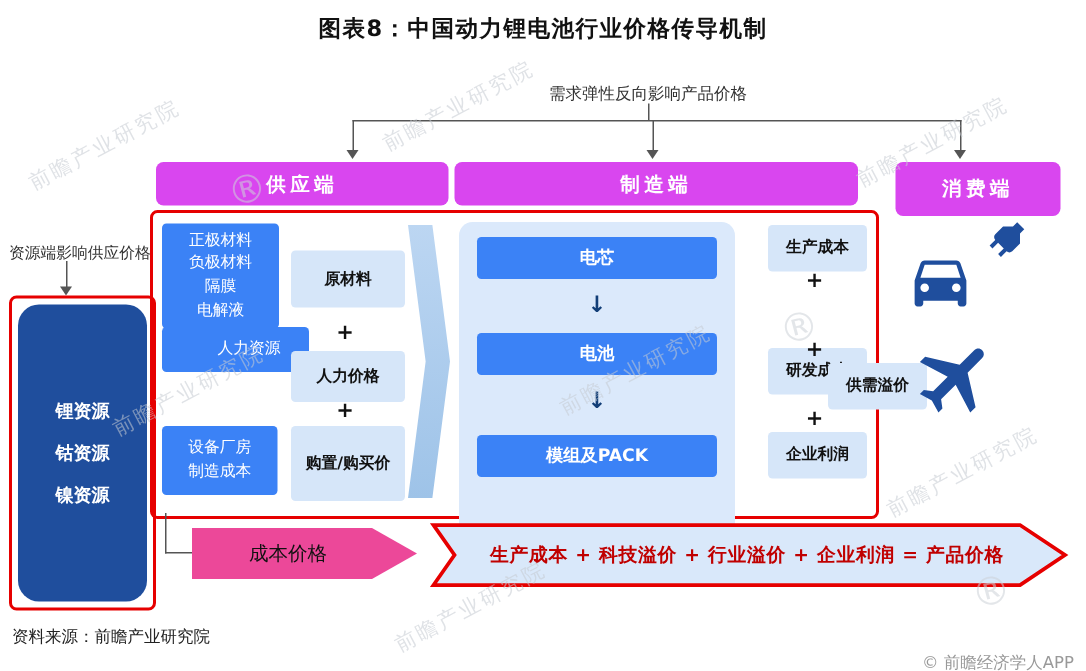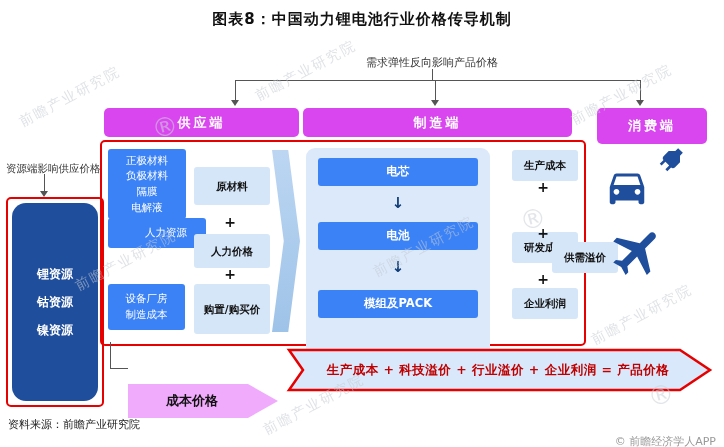--- a/index.html
+++ b/index.html
@@ -14,22 +14,22 @@
   .lightbox{background:#d6e6f9;color:#111;font-size:10.5px;border-radius:3px;line-height:1.35;font-weight:600;padding:2px;}
   .plus{font-size:14px;font-weight:700;color:#111;}
   .downarrow{font-size:15px;font-weight:700;color:#123e77;line-height:1;}
   .redframe{border:2px solid #e60000;border-radius:5px;}
   .line{background:#555;}
   .tri{width:0;height:0;border-left:4px solid transparent;border-right:4px solid transparent;border-top:6px solid #555;}
   .chevron{background:linear-gradient(180deg,#bcd6f2,#9ec3e8);
            clip-path:polygon(0 0,58% 0,100% 50%,58% 100%,0 100%,42% 50%);}
   .mfgwrap{background:#dbe9fb;border-radius:9px;}
   .resbox{background:#1f4e9d;border-radius:14px;display:flex;flex-direction:column;align-items:center;justify-content:center;gap:11px;color:#fff;font-size:12px;font-weight:600;width:100%;height:100%;}
-  .costarrow{background:#f0abfc;clip-path:polygon(0 0,80% 0,100% 50%,80% 100%,0 100%);
-             font-size:13px;font-weight:700;color:#111;display:flex;align-items:center;justify-content:center;padding-right:22px;margin-top:32px;}
+  .costarrow{background:#ec4899;clip-path:polygon(0 0,80% 0,100% 50%,80% 100%,0 100%);
+             font-size:13px;font-weight:400;color:#111;display:flex;align-items:center;justify-content:center;padding-right:22px;}
   .formula{color:#c00000;font-size:12.5px;font-weight:700;letter-spacing:.5px;}
   .foot{font-size:11px;}
   .wm{color:#c6cbd2;opacity:.55;font-size:14px;letter-spacing:2px;transform:rotate(-28deg);white-space:nowrap;z-index:9;pointer-events:none;}
   .wmreg{color:#cdd2d8;opacity:.55;font-size:26px;transform:rotate(-15deg);z-index:9;pointer-events:none;}
   svg{display:block;}
 </style>
 </head>
 <body>
 
 <div class="abs title">图表8：中国动力锂电池行业价格传导机制</div>

